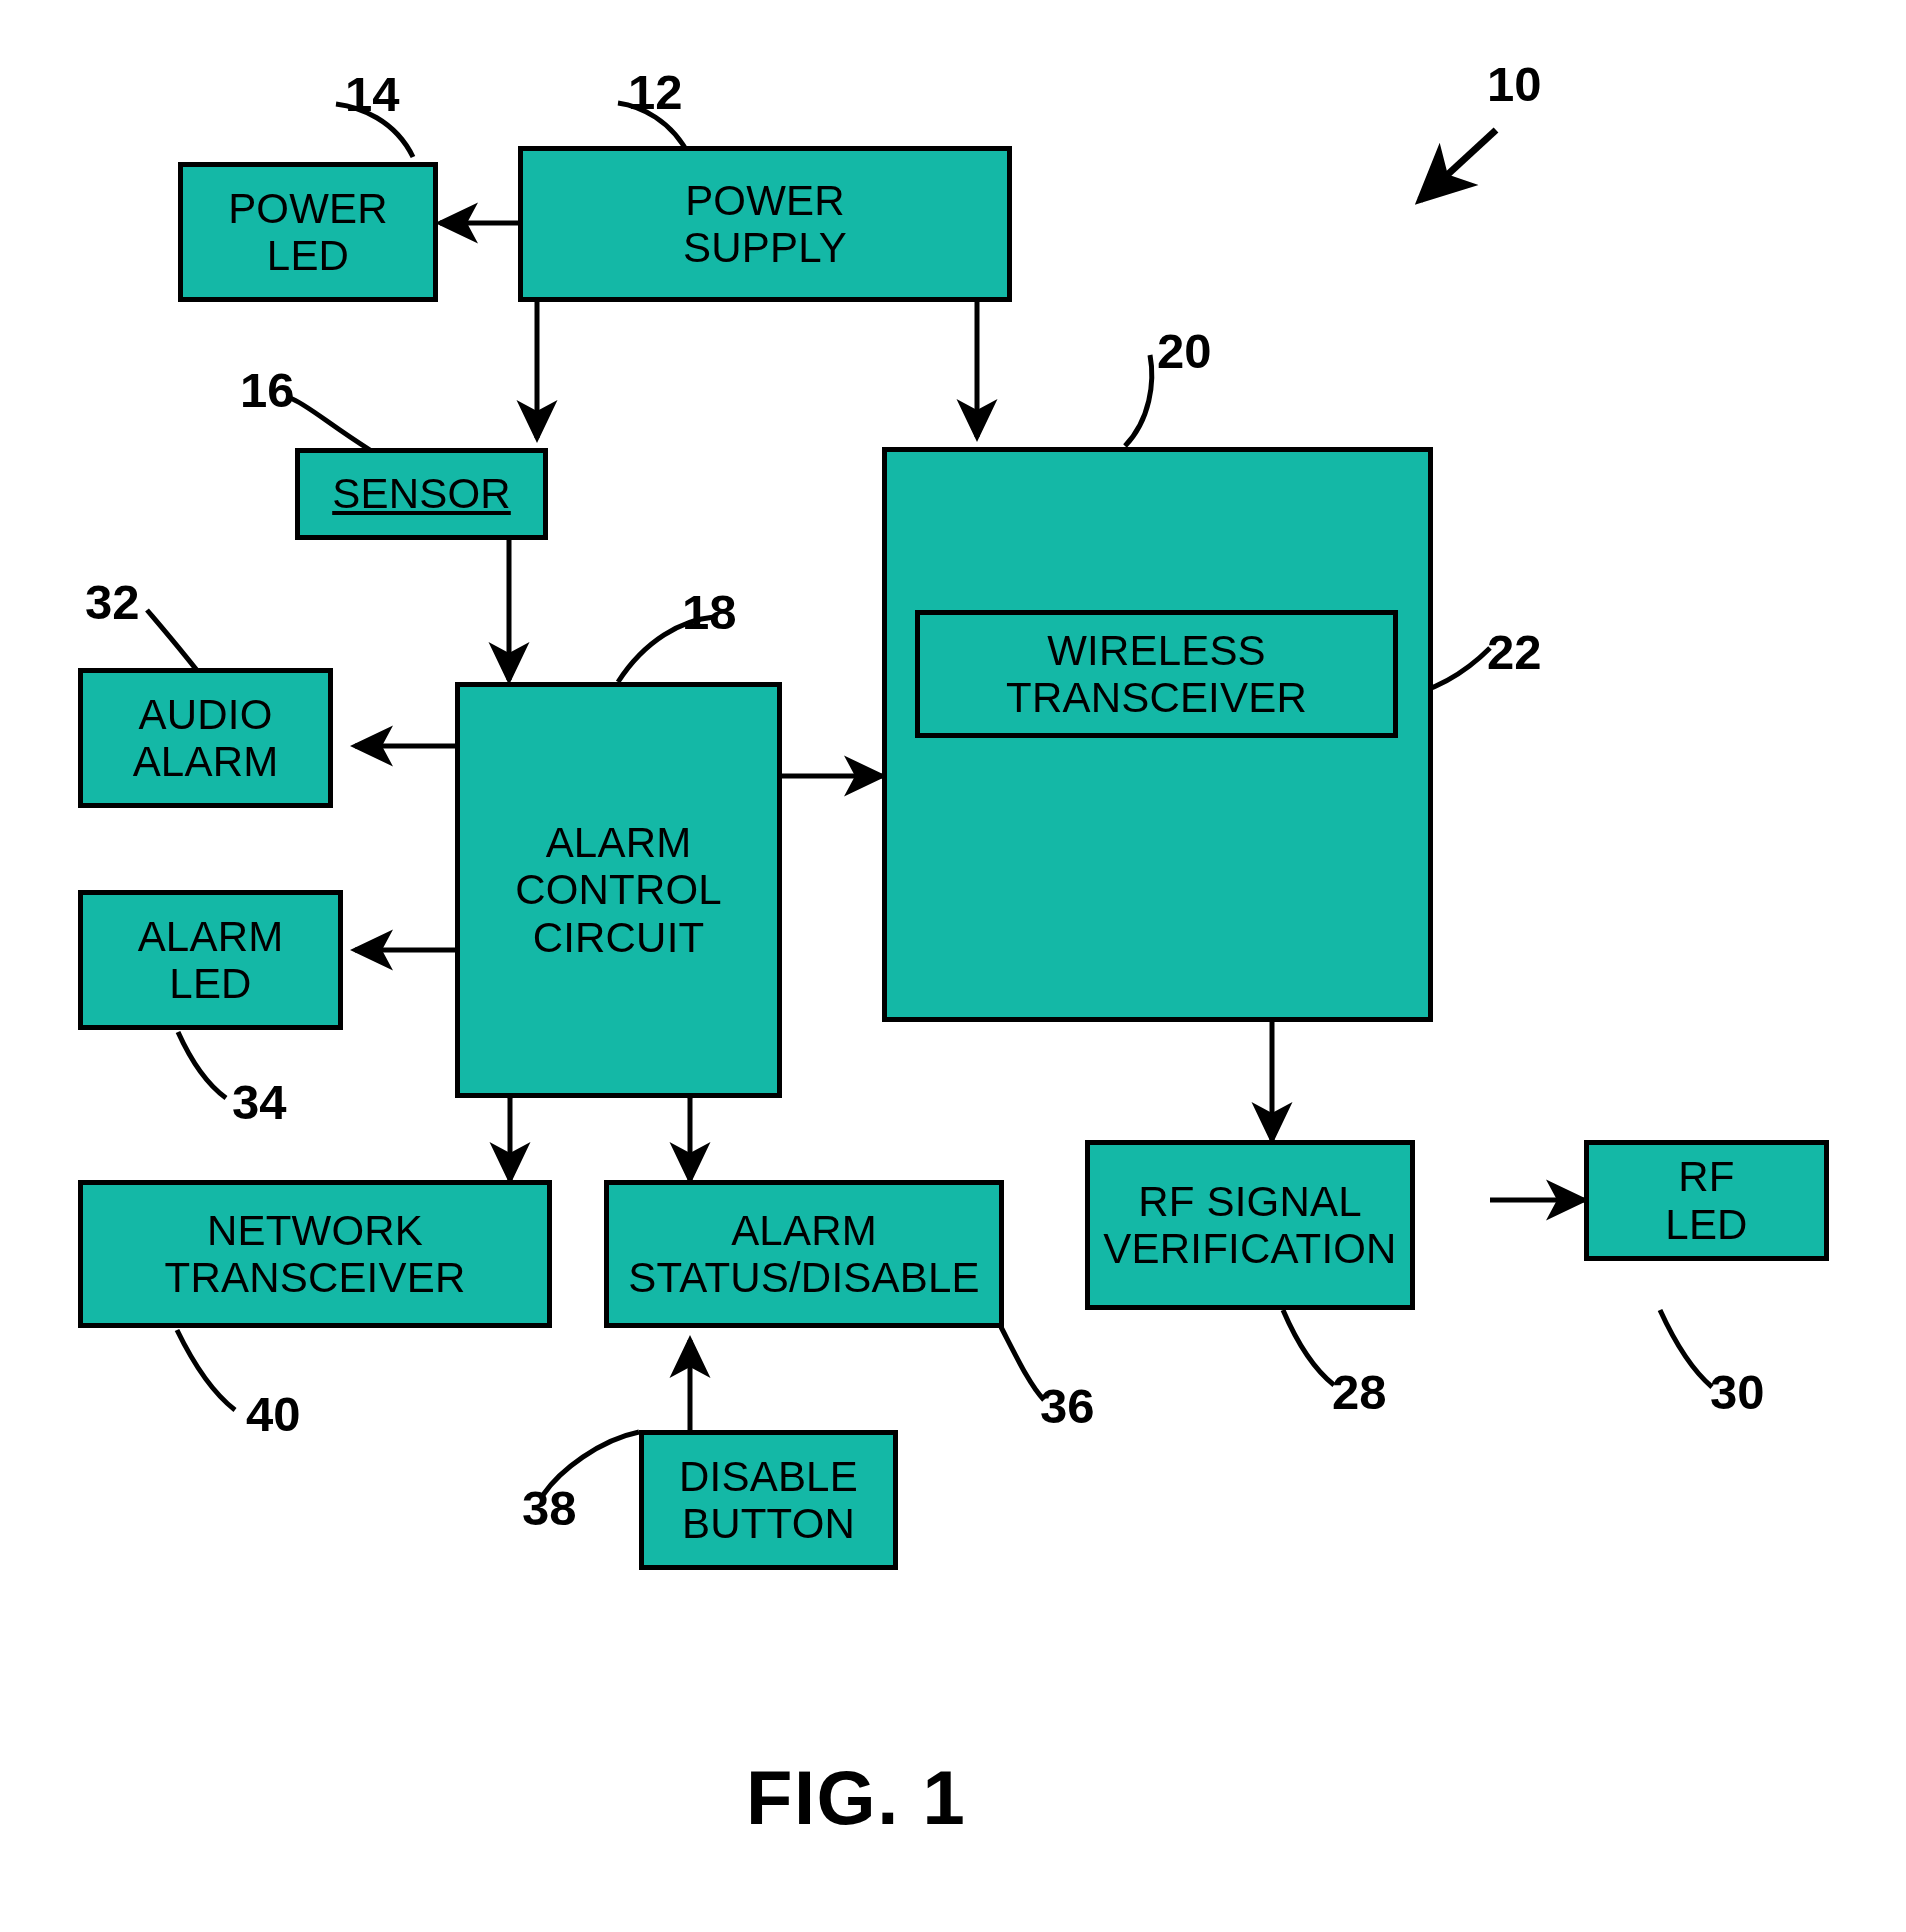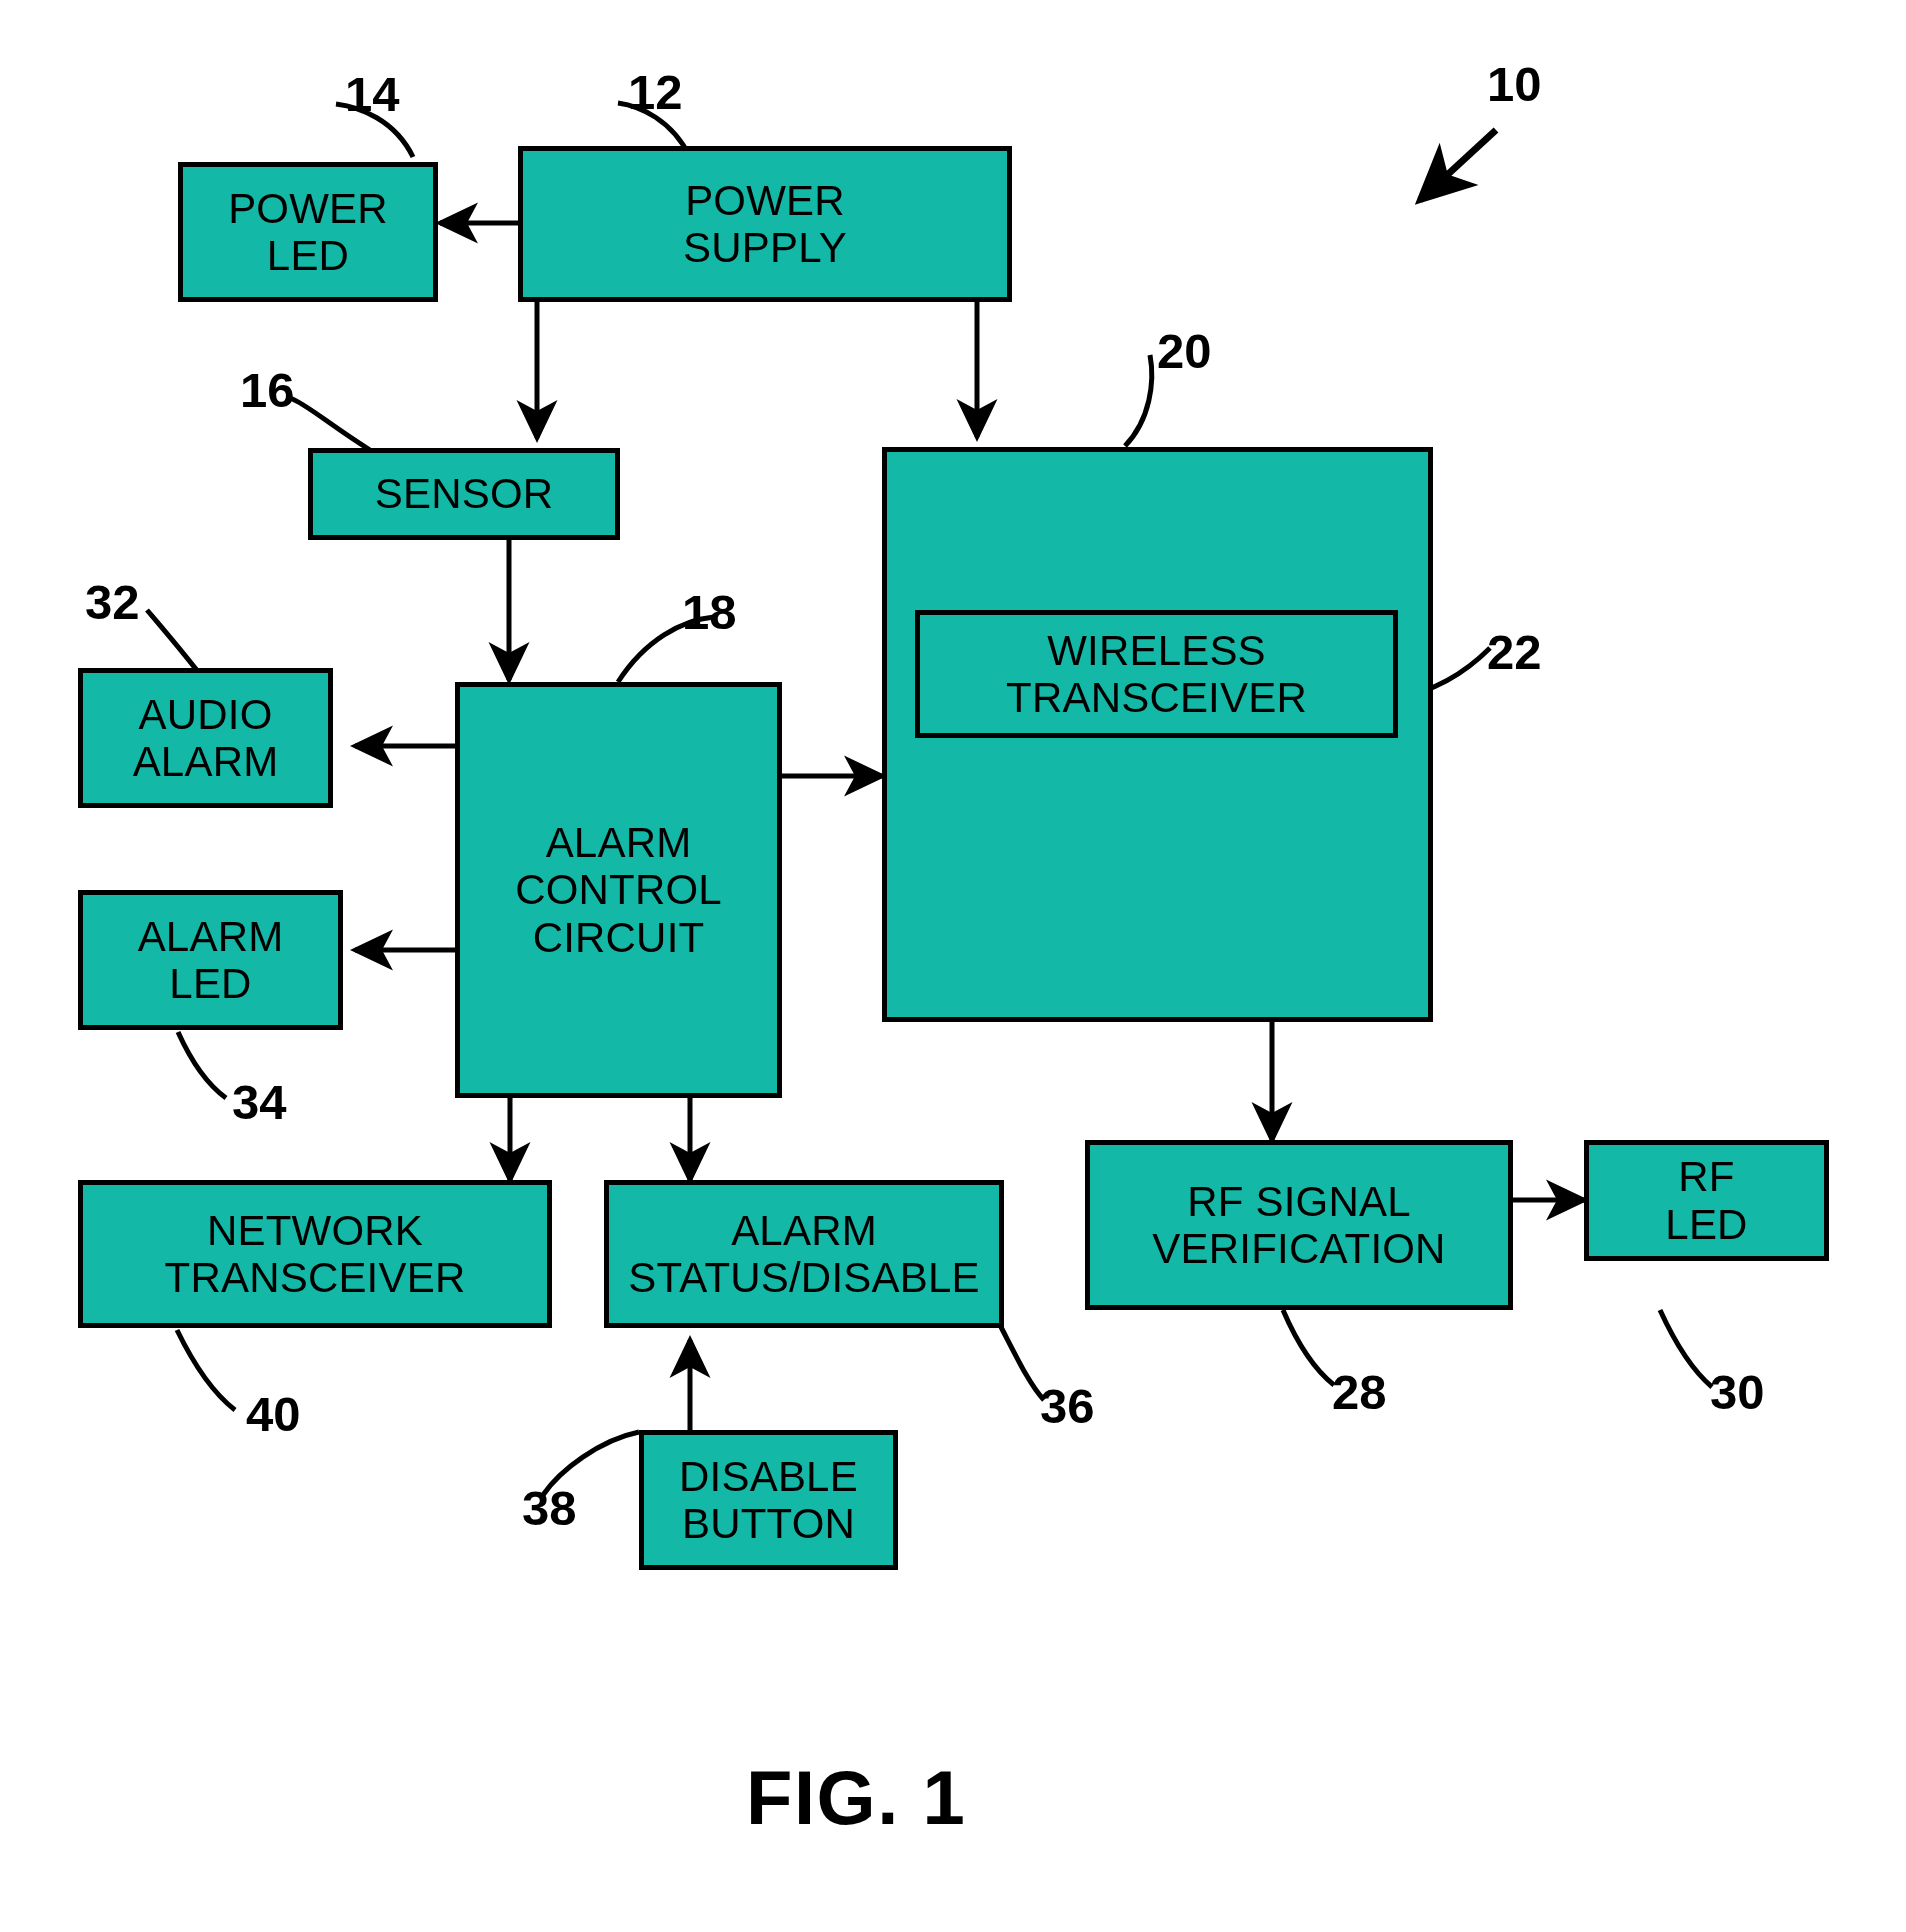--- a/index.html
+++ b/index.html
@@ -126,21 +126,21 @@
   <div class="block" style="left:178px; top:162px; width:260px; height:140px;">
     <span class="block-text">POWER
 LED</span>
   </div>
 
   <div class="block" style="left:518px; top:146px; width:494px; height:156px;">
     <span class="block-text">POWER
 SUPPLY</span>
   </div>
 
-  <div class="block" style="left:308px; top:448px; width:312px; height:92px;">
+  <div class="block" style="left:295px; top:448px; width:253px; height:92px;text-decoration:underline;">
     <span class="block-text">SENSOR</span>
   </div>
 
   <div class="block" style="left:455px; top:682px; width:327px; height:416px;">
     <span class="block-text">ALARM
 CONTROL
 CIRCUIT</span>
   </div>
 
   <div class="block" style="left:882px; top:447px; width:551px; height:575px;"></div>
@@ -168,21 +168,21 @@
   <div class="block" style="left:604px; top:1180px; width:400px; height:148px;">
     <span class="block-text">ALARM
 STATUS/DISABLE</span>
   </div>
 
   <div class="block" style="left:639px; top:1430px; width:259px; height:140px;">
     <span class="block-text">DISABLE
 BUTTON</span>
   </div>
 
-  <div class="block" style="left:1085px; top:1140px; width:428px; height:170px;">
+  <div class="block" style="left:1085px; top:1140px; width:330px; height:170px;">
     <span class="block-text">RF SIGNAL
 VERIFICATION</span>
   </div>
 
   <div class="block" style="left:1584px; top:1140px; width:245px; height:121px;">
     <span class="block-text">RF
 LED</span>
   </div>
 
   <span class="ref" style="left:1487px; top:60px;">10</span>

